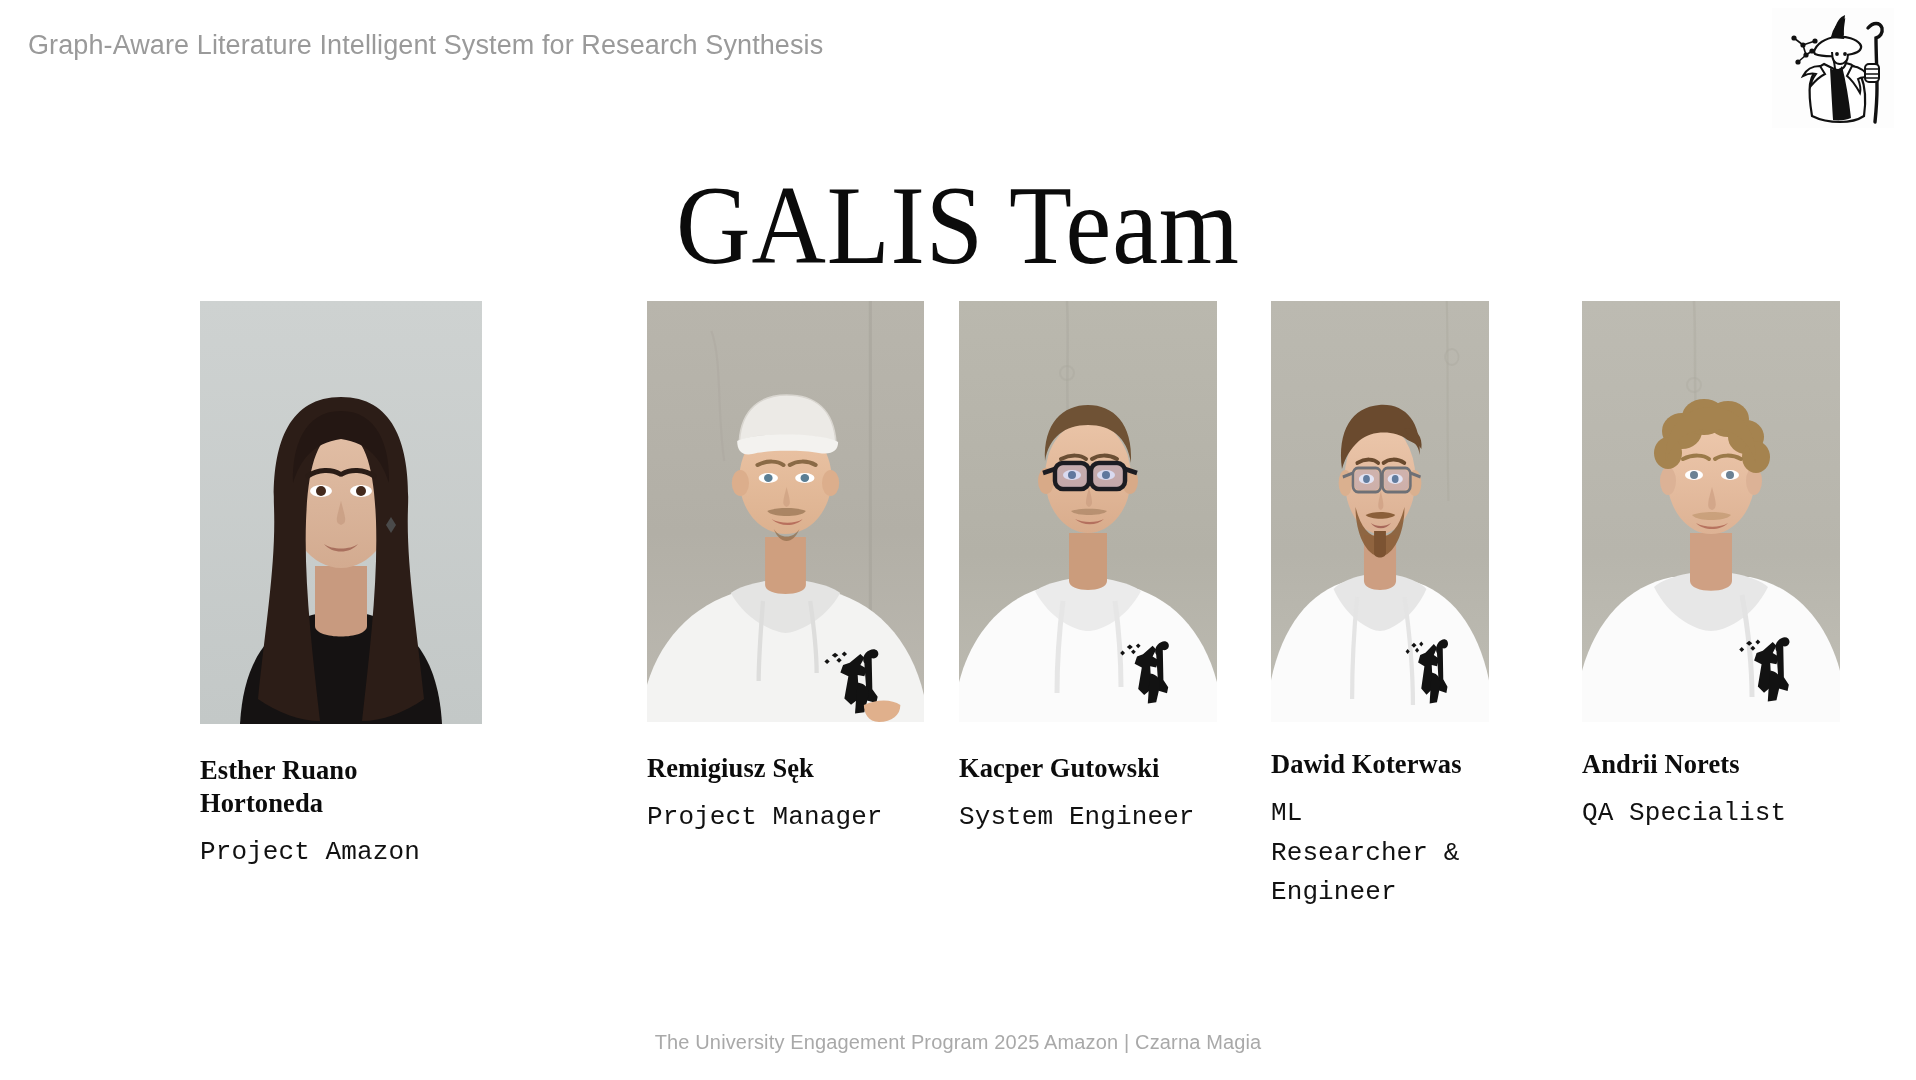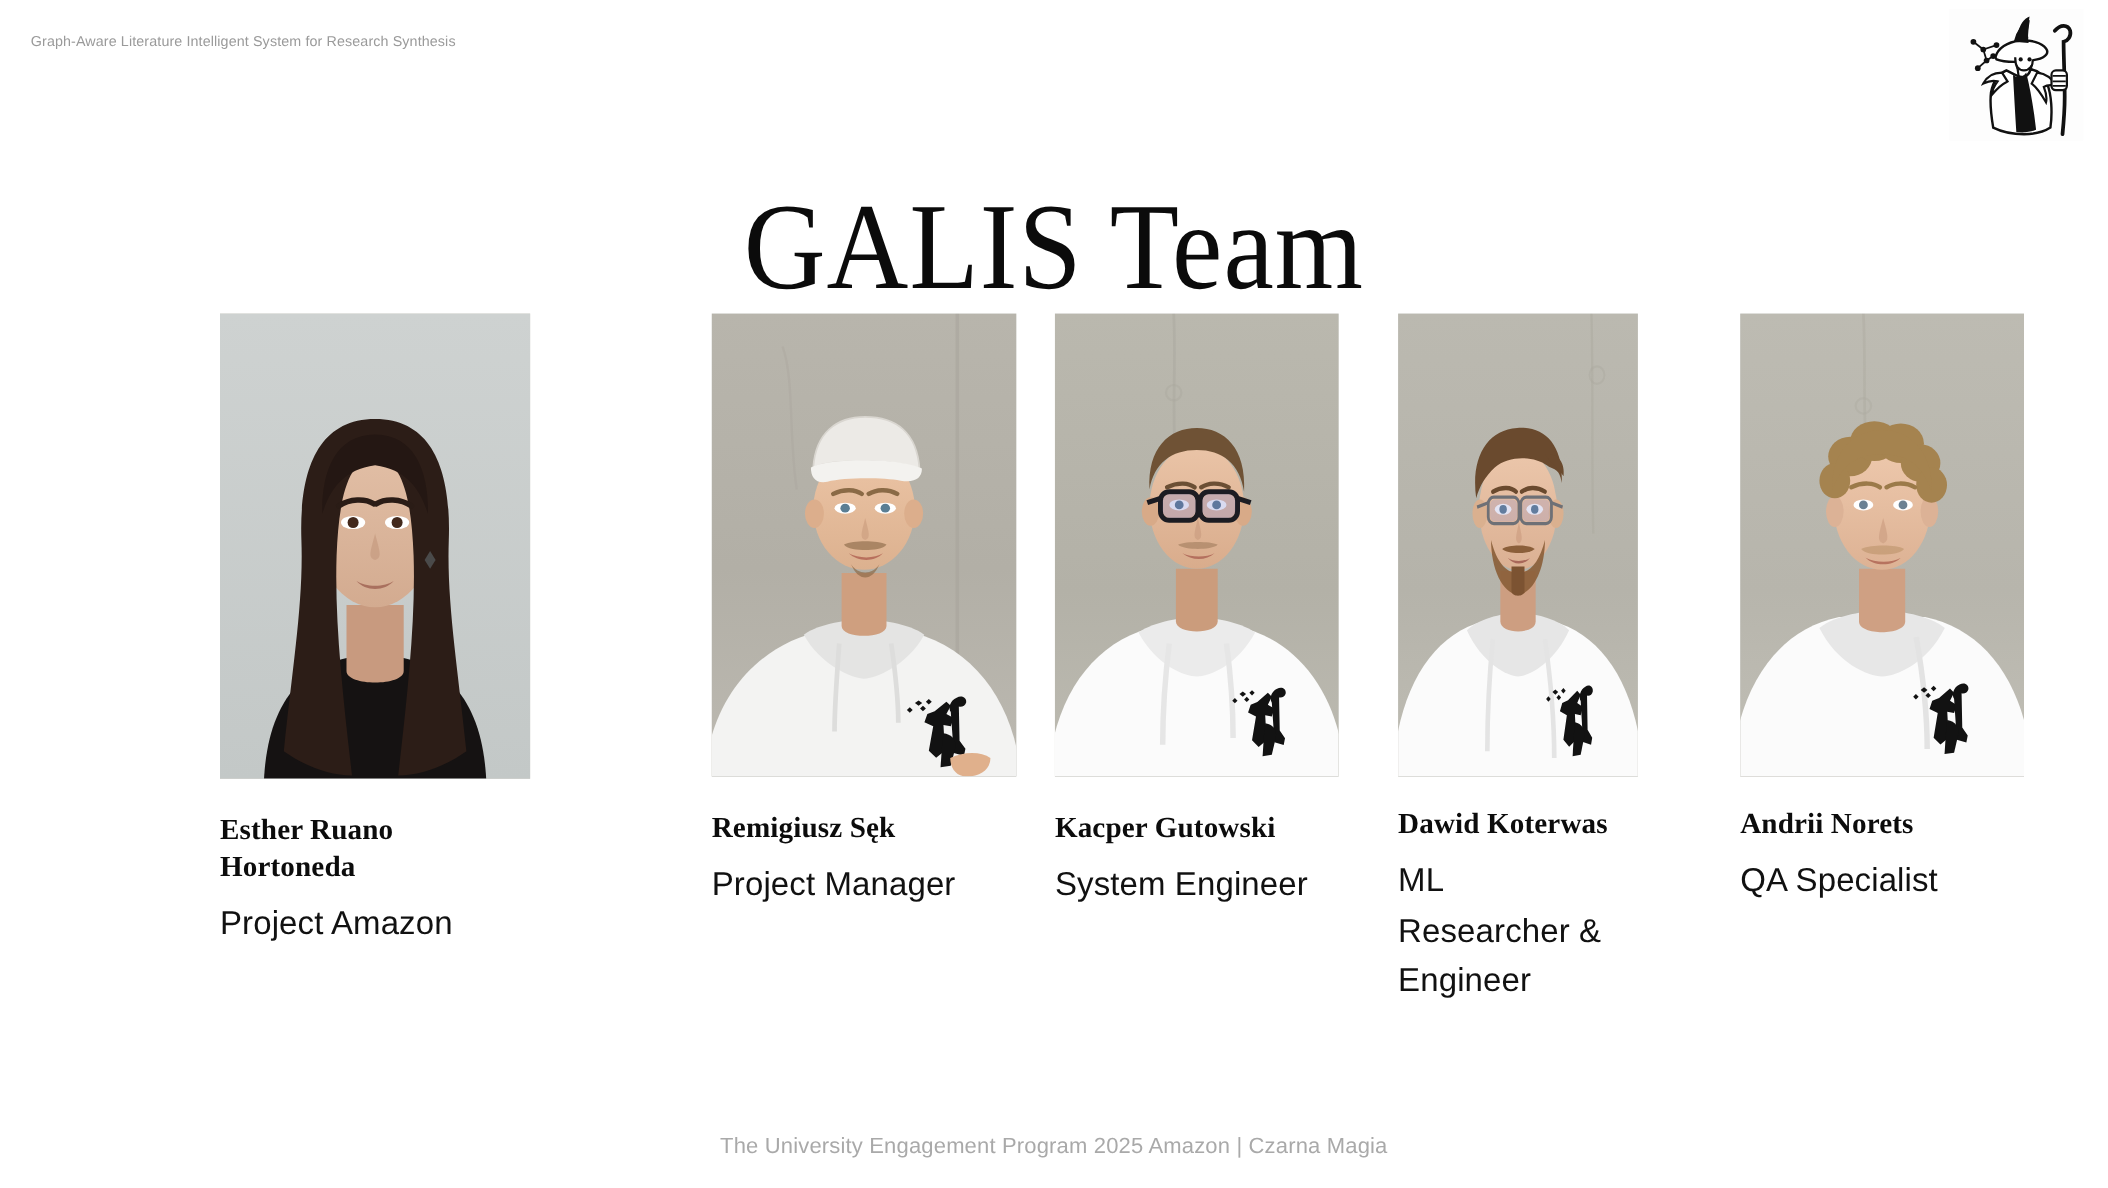--- a/index.html
+++ b/index.html
@@ -16,21 +16,21 @@
     font-family: "Liberation Serif", "DejaVu Serif", serif;
     -webkit-font-smoothing: antialiased;
   }
 
   
   .slide-header {
     position: absolute;
     top: 30px;
     left: 28px;
     font-family: "Liberation Sans", "DejaVu Sans", sans-serif;
-    font-size: 13px;
+    font-size: 27px;
     letter-spacing: 0.1px;
     color: #9a9a9a;
     white-space: nowrap;
   }
 
   .brand-logo {
     position: absolute;
     top: 8px;
     right: 22px;
     width: 122px;
@@ -60,21 +60,21 @@
   
   .team-row {
     position: absolute;
     top: 285px;
     left: 0;
     width: 100%;
     height: 560px;
   }
   .member {
     position: absolute;
-    top: 0;
+    top: 16px;
     padding-left: 32px;
   }
   .member.m0 { left: 168px;  width: 282px; }
   .member.m1 { left: 615px;  width: 277px; }
   .member.m2 { left: 927px;  width: 258px; }
   .member.m3 { left: 1239px; width: 218px; }
   .member.m4 { left: 1550px; width: 258px; }
 
   .photo {
     position: relative;
@@ -97,23 +97,23 @@
     font-size: 26.5px;
     line-height: 1.25;
     color: #0c0c0c;
     letter-spacing: 0.1px;
   }
   .member.m3 .member-name,
   .member.m4 .member-name { margin-top: 26px; }
 
   .member-role {
     margin-top: 13px;
-    font-family: Liberation Sans, sans-serif;
+    font-family: Liberation Mono, monospace;
     font-weight: 400;
-    font-size: 30px;
+    font-size: 26px;
     line-height: 1.52;
     color: #111111;
     letter-spacing: 0.1px;
   }
   .member.m3 .member-role { max-width: 200px; }
 
   
   .slide-footer {
     position: absolute;
     bottom: 26px;

